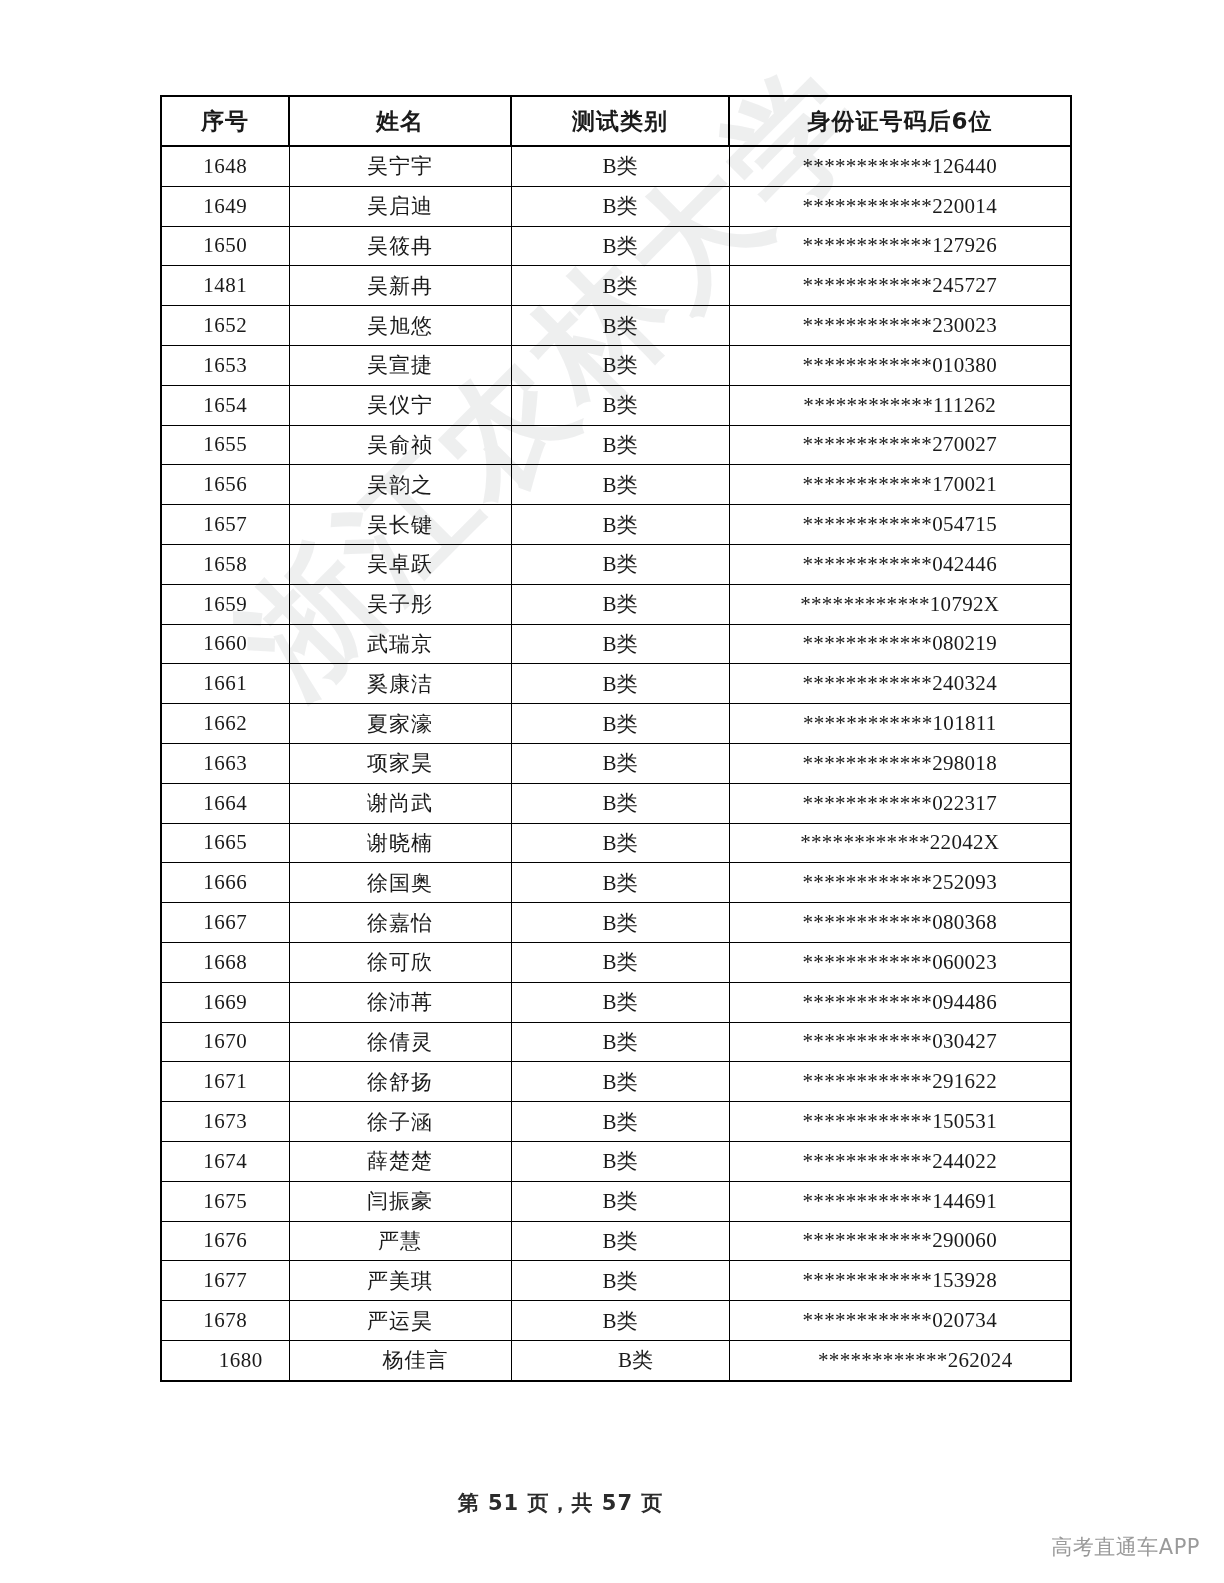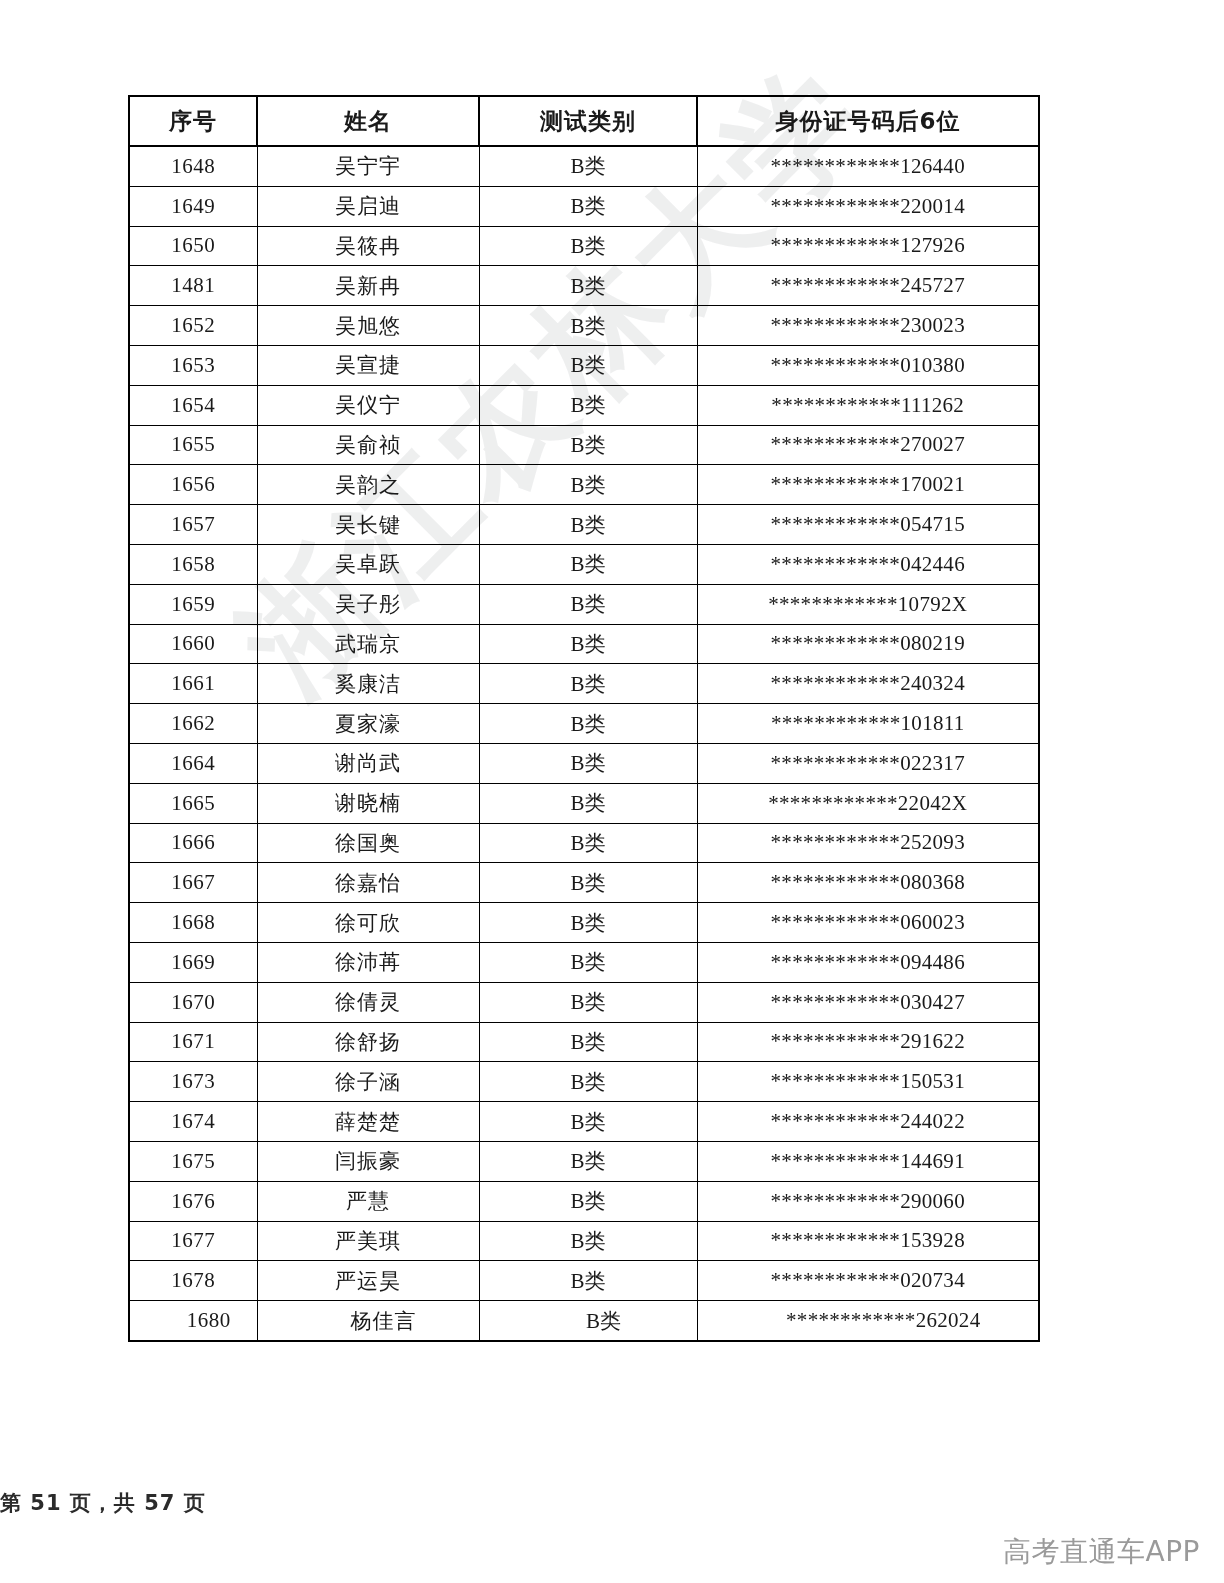--- a/index.html
+++ b/index.html
@@ -42,21 +42,21 @@
     transform-origin: 10% 90%;
   }
 
   
   #page {
     position: relative;
     z-index: 2;
   }
   #roster-table {
     position: absolute;
-    left: 128px;
+    left: 160px;
     top: 95px;
     width: 910px;
     border-collapse: collapse;
     table-layout: fixed;
   }
   #roster-table td, #roster-table th {
     border: 1px solid #000000;
     text-align: center;
     vertical-align: middle;
     padding: 0;
@@ -88,33 +88,34 @@
   
   #roster-table { border: 2px solid #000; }
   #roster-table tbody tr:last-child td { border-bottom-width: 2px; padding-left: 31px; }
 
   
   #page-footer {
     position: absolute;
     left: 0;
     top: 1489px;
     width: 1121px;
+    text-align: center;
     font-family: "DejaVu Sans", "Liberation Sans", sans-serif;
     font-size: 21px;
     font-weight: bold;
     color: #2b2b2b;
     letter-spacing: 1px;
     z-index: 3;
   }
   #app-watermark {
     position: absolute;
     right: 24px;
     top: 1533px;
     font-family: "DejaVu Sans", "Liberation Sans", sans-serif;
-    font-size: 28px;
+    font-size: 21px;
     color: #9a9a9a;
     letter-spacing: 0.5px;
     z-index: 3;
   }
 </style>
 </head>
 <body>
 
 <div id="watermark">
   <div class="wm-text">浙江农林大学</div>
@@ -222,20 +223,26 @@
           <td class="cell-cat">B类</td>
           <td class="cell-id">************240324</td>
         </tr>
         <tr>
           <td class="cell-seq">1662</td>
           <td class="cell-name">夏家濠</td>
           <td class="cell-cat">B类</td>
           <td class="cell-id">************101811</td>
         </tr>
         <tr>
+          <td class="cell-seq">1663</td>
+          <td class="cell-name">项家昊</td>
+          <td class="cell-cat">B类</td>
+          <td class="cell-id">************298018</td>
+        </tr>
+        <tr>
           <td class="cell-seq">1664</td>
           <td class="cell-name">谢尚武</td>
           <td class="cell-cat">B类</td>
           <td class="cell-id">************022317</td>
         </tr>
         <tr>
           <td class="cell-seq">1665</td>
           <td class="cell-name">谢晓楠</td>
           <td class="cell-cat">B类</td>
           <td class="cell-id">************22042X</td>

